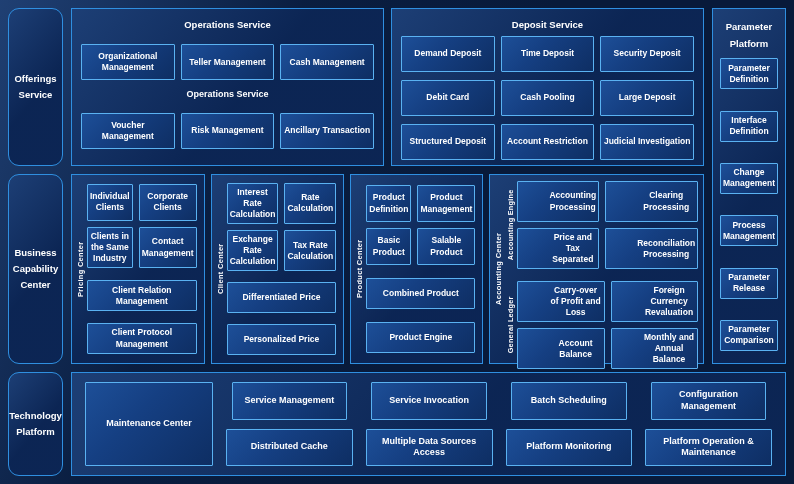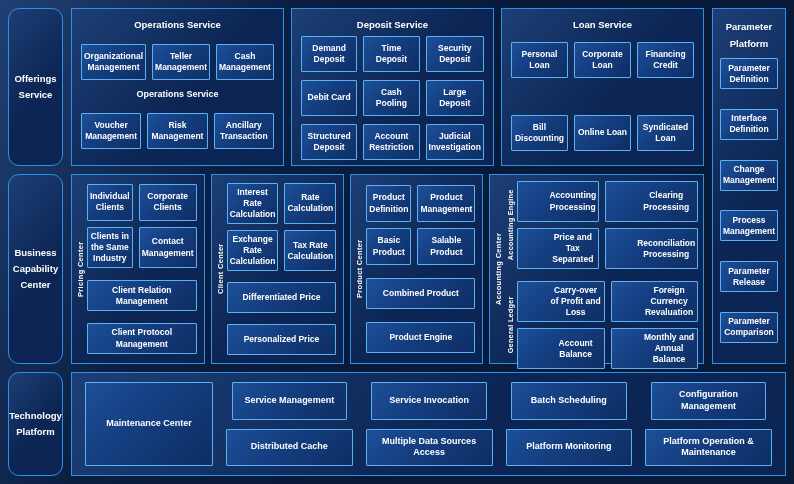--- a/index.html
+++ b/index.html
@@ -47,21 +47,21 @@
 
   .bx {
     display: flex; align-items: center; justify-content: center;
     text-align: center; font-weight: bold; font-size: 8.5px; line-height: 1.3;
     border: 1px solid var(--box-border, #5ab2f2);
     background: linear-gradient(135deg, var(--box-hi, #1d4f98) 0%, #153f82 40%, var(--box-lo, #0e2e63) 100%);
     padding: 3px 2px; min-height: 36px; border-radius: 1px;
   }
 
   
-  .param { grid-column: 3; grid-row: 1 / span 2; display: flex; flex-direction: column; padding: 5px 7px 20px; }
+  .param { grid-column: 3; grid-row: 1 / span 2; display: flex; flex-direction: column; padding: 5px 7px 12px; }
   .param-title { text-align: center; font-weight: bold; font-size: 9.5px; line-height: 1.8; padding: 4px 0 0; }
   .param-boxes { flex: 1; display: flex; flex-direction: column; justify-content: space-between; margin-top: 6px; }
   .param .bx { flex: 0 0 31px; min-height: 31px; }
 
   
   .mid-row { grid-area: 2 / 2; display: flex; gap: 6px; border-radius: 32px; }
   .cap { flex: 1; display: flex; padding: 6px 7px 6px 2px; }
   .vlabel {
     writing-mode: vertical-rl; transform: rotate(180deg);
     font-size: 7.5px; font-weight: bold; text-align: center;
@@ -115,31 +115,20 @@
           <div class="bx">Time Deposit</div>
           <div class="bx">Security Deposit</div>
           <div class="bx">Debit Card</div>
           <div class="bx">Cash Pooling</div>
           <div class="bx">Large Deposit</div>
           <div class="bx">Structured Deposit</div>
           <div class="bx">Account Restriction</div>
           <div class="bx">Judicial Investigation</div>
         </div>
       </section>
-      <section class="panel svc">
-        <div class="svc-title">Loan Service</div>
-        <div class="svc-grid loose">
-          <div class="bx">Personal Loan</div>
-          <div class="bx">Corporate Loan</div>
-          <div class="bx">Financing Credit</div>
-          <div class="bx">Bill Discounting</div>
-          <div class="bx">Online Loan</div>
-          <div class="bx">Syndicated Loan</div>
-        </div>
-      </section>
     </div>
 
   <div class="panel param">
     <div class="param-title">Parameter Platform</div>
     <div class="param-boxes">
         <div class="bx">Parameter Definition</div>
         <div class="bx">Interface Definition</div>
         <div class="bx">Change Management</div>
         <div class="bx">Process Management</div>
         <div class="bx">Parameter Release</div>

